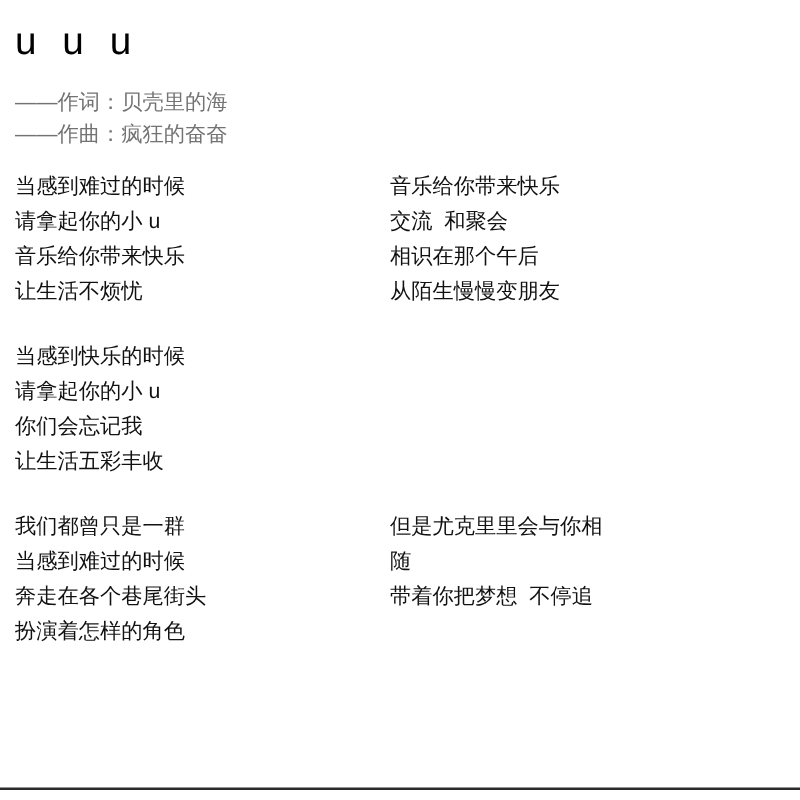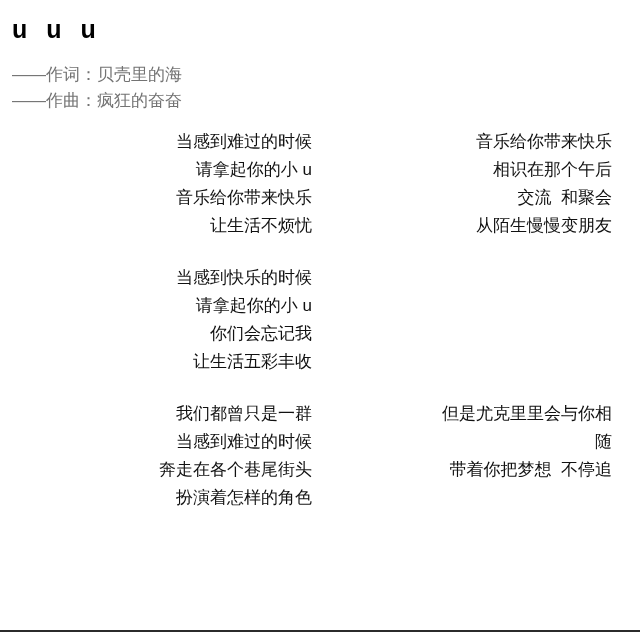--- a/index.html
+++ b/index.html
@@ -15,22 +15,22 @@
     overflow: hidden;
   }
   .page {
     position: relative;
     width: 640px;
     height: 640px;
     box-sizing: border-box;
     padding: 14px 10px 0 10px;
   }
   .title {
-    font-size: 25px;
-    font-weight: bold;
+    font-size: 31px;
+    font-weight: normal;
     letter-spacing: 6px;
     line-height: 1.2;
     margin: 0 0 18px 2px;
     color: #000000;
   }
   .credits {
     margin: 0 0 14px 2px;
   }
   .credit-line {
     font-size: 17px;
@@ -39,21 +39,20 @@
     color: #737373;
   }
   .stanza {
     display: flex;
     flex-direction: row;
     margin: 0 0 24px 2px;
   }
   .col {
     display: flex;
     flex-direction: column;
-    align-items: flex-end;
   }
   .col-left {
     width: 300px;
     flex: 0 0 300px;
   }
   .col-right {
     width: 300px;
     flex: 0 0 300px;
   }
   .lyric-line {
@@ -86,22 +85,22 @@
 
   <div class="stanza">
     <div class="col col-left">
       <div class="lyric-line">当感到难过的时候</div>
       <div class="lyric-line">请拿起你的小 u</div>
       <div class="lyric-line">音乐给你带来快乐</div>
       <div class="lyric-line">让生活不烦忧</div>
     </div>
     <div class="col col-right">
       <div class="lyric-line">音乐给你带来快乐</div>
+      <div class="lyric-line">交流  和聚会</div>
       <div class="lyric-line">相识在那个午后</div>
-      <div class="lyric-line">交流  和聚会</div>
       <div class="lyric-line">从陌生慢慢变朋友</div>
     </div>
   </div>
 
   <div class="stanza">
     <div class="col col-left">
       <div class="lyric-line">当感到快乐的时候</div>
       <div class="lyric-line">请拿起你的小 u</div>
       <div class="lyric-line">你们会忘记我</div>
       <div class="lyric-line">让生活五彩丰收</div>

